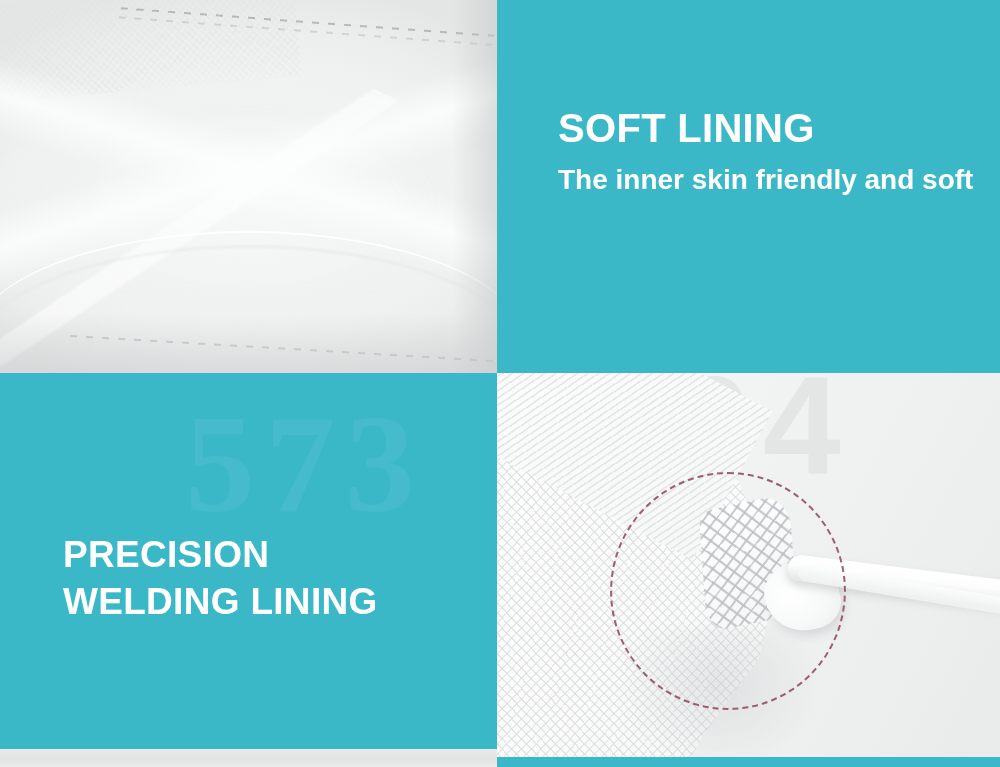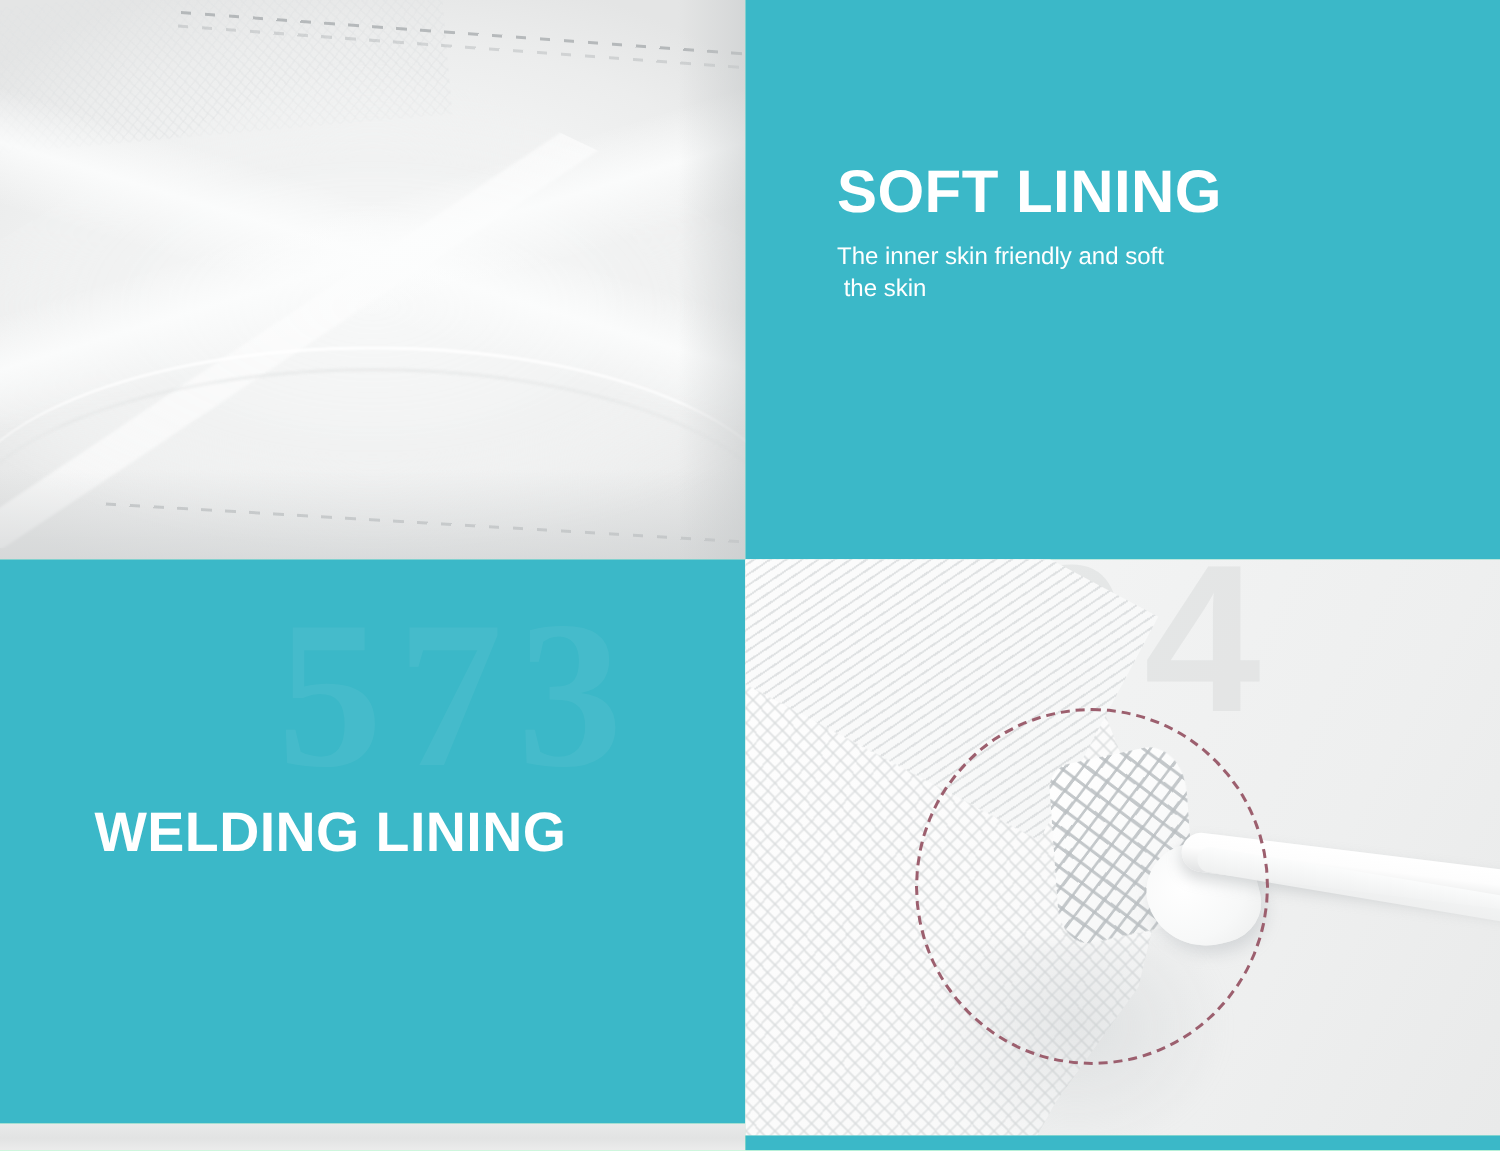--- a/index.html
+++ b/index.html
@@ -328,23 +328,23 @@
   #welding-heading {
     font-size: 37px;
     line-height: 1.28;
   }
   .headline .hl-line {
     display: block;
   }
   #soft-lining-body {
     margin: 14px 0 0 0;
     color: #ffffff;
-    font-size: 16px;
+    font-size: 28px;
     line-height: 1.30;
-    font-weight: normal;
+    font-weight: bold;
   }
   #soft-lining-body .body-line {
     display: block;
     white-space: pre;
   }
 </style>
 </head>
 <body>
 
 <div id="page">
@@ -361,29 +361,29 @@
     <div class="stitchline" id="tl-stitch-bot"></div>
     <div id="tl-shadow-bottom"></div>
     <div id="tl-shadow-right"></div>
   </div>
 
   <div class="quad teal" id="quad-tr">
     <div class="panel-inner">
       <h2 class="headline" id="soft-lining-heading">SOFT LINING</h2>
       <p id="soft-lining-body">
         <span class="body-line">The inner skin friendly and soft</span>
-        <span class="body-line"> the skin</span>
       </p>
     </div>
   </div>
 
   <div class="quad teal" id="quad-bl">
     <div id="bl-watermark">573</div>
     <div class="panel-inner">
       <h2 class="headline" id="welding-heading">
+        <span class="hl-line">PRECISION</span>
         <span class="hl-line">WELDING LINING</span>
       </h2>
     </div>
   </div>
 
   <div class="quad" id="quad-br">
     <div class="photo-base" id="br-bg"></div>
     <div id="br-watermark">804</div>
     <div id="br-body"></div>
     <div id="br-band"></div>

